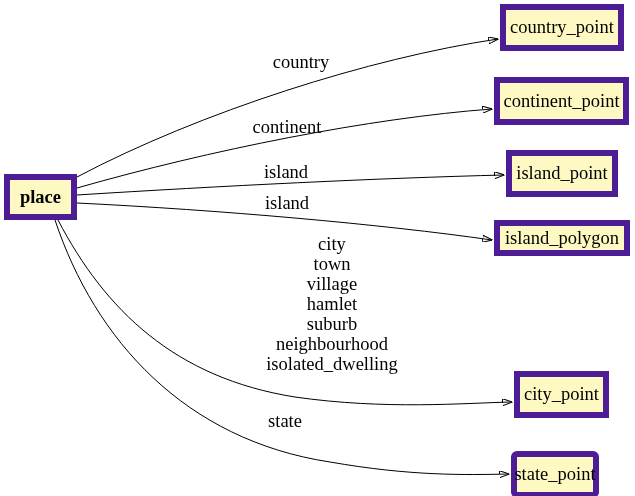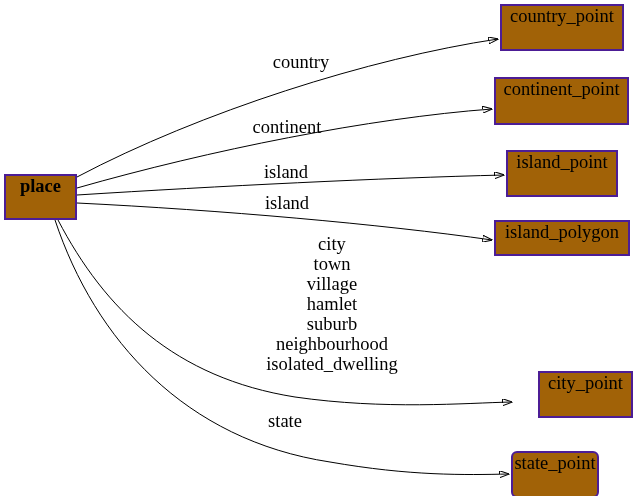--- a/index.html
+++ b/index.html
@@ -22,43 +22,43 @@
     top: 0;
   }
   .edges path {
     fill: none;
     stroke: #000000;
     stroke-width: 1;
   }
   .node {
     position: absolute;
     box-sizing: border-box;
-    border: 2px solid #4c1d95;
-    background: #a16207;
+    border: 6px solid #4c1d95;
+    background: #fef9c3;
     display: flex;
-    align-items: flex-start;
+    align-items: center;
     justify-content: center;
     font-size: 18.5px;
     white-space: nowrap;
   }
   .elabel {
     position: absolute;
     transform: translate(-50%, -50%);
     font-size: 18.5px;
     line-height: 20px;
     text-align: center;
     white-space: pre-line;
   }
   
   .n-place          { left: 4px;   top: 174px; width: 73px;  height: 46px; font-weight: bold; }
   .n-country-point  { left: 500px; top: 4px;   width: 124px; height: 47px; }
   .n-continent-point{ left: 494px; top: 77px;  width: 135px; height: 48px; }
   .n-island-point   { left: 506px; top: 150px; width: 112px; height: 47px; }
   .n-island-polygon { left: 494px; top: 220px; width: 136px; height: 36px; }
-  .n-city-point     { left: 514px; top: 371px; width: 95px;  height: 47px; margin-left: 24px; }
+  .n-city-point     { left: 514px; top: 371px; width: 95px;  height: 47px; }
   .n-state-point    { left: 511px; top: 451px; width: 88px; height: 47px; border-radius: 6px; }
   
   .l-country   { left: 285px; top: 62px; margin-left: 16px; }
   .l-continent { left: 287px; top: 127px; }
   .l-island-a  { left: 286px; top: 172px; }
   .l-island-b  { left: 287px; top: 203px; }
   .l-city      { left: 285px; top: 304px; margin-left: 47px; }
   .l-state     { left: 285px; top: 421px; }
 </style>
 </head>

